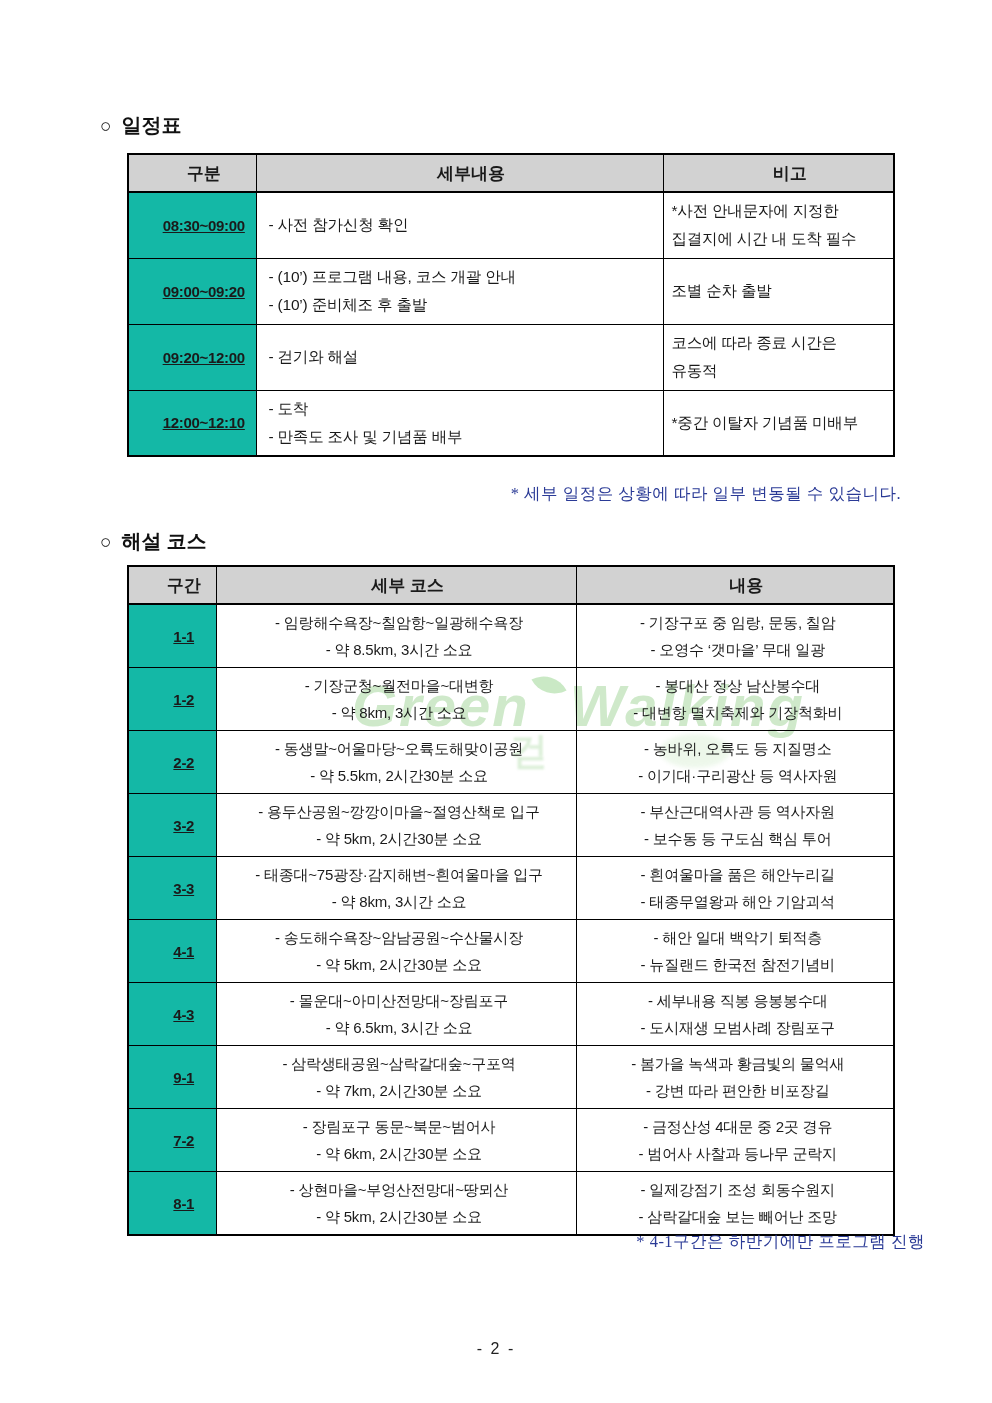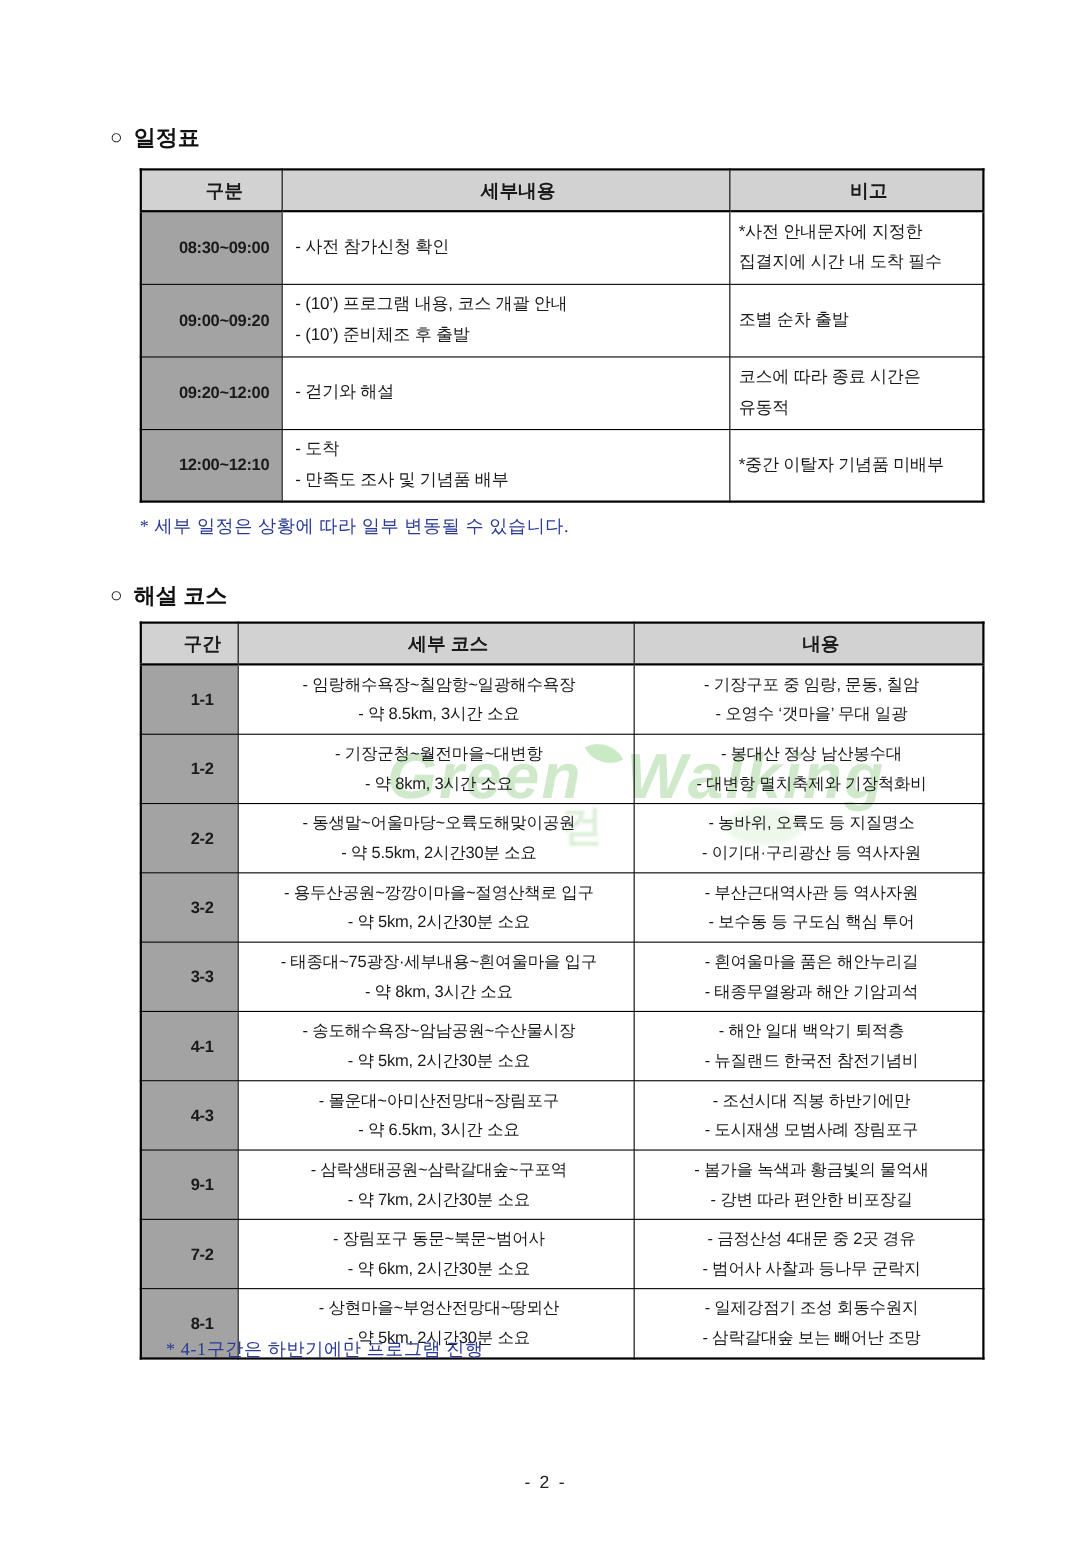--- a/index.html
+++ b/index.html
@@ -55,39 +55,41 @@
   #schedule-table{top:153px;width:766px;}
   #course-table{top:565px;width:766px;}
   th,td{border:1px solid #000;vertical-align:middle;padding-left:24px;}
   table{border:2px solid #000;}
   thead th{
     background:#d2d2d2;
     font-weight:bold;font-size:17px;text-align:center;
     height:34px;border-bottom:2px solid #000;
   }
   td.key{
-    background:#a3a3a3;
+    background:#14b8a6;
     font-weight:bold;font-size:15px;text-align:center;
     letter-spacing:-0.3px;
+    text-decoration:underline;
   }
   td.lines{background:transparent;padding:4px 6px 4px 12px;}
   td.lines div{
     font-size:15.5px;line-height:28px;white-space:nowrap;
     letter-spacing:-0.2px;
   }
   #schedule-table tr.r{height:66px;}
   #course-table tr.r{height:60px;}
   #course-table td.lines div{line-height:27px;font-size:15px;text-align:center;}
   td.note{padding:4px 4px 4px 8px;}
 
   
   .footnote{
     position:absolute;left:127px;width:774px;z-index:1;
+    text-align:right;
     font-family:"Liberation Serif","DejaVu Serif",serif;
-    font-size:16.5px;color:#2a3a96;letter-spacing:.5px;white-space:nowrap;
+    font-size:16.5px;color:#2a3a96;letter-spacing:.5px;white-space:nowrap;margin-top:15px;
   }
   #footnote-schedule{top:468px;}
   #footnote-course{top:1216px;padding-left:24px;}
 
   
   .pageno{
     position:absolute;left:0;top:1340px;width:992px;z-index:1;
     text-align:center;font-size:16px;color:#222;letter-spacing:2px;
   }
 </style>
@@ -231,21 +233,21 @@
           <div>- 약 5km, 2시간30분 소요</div>
         </td>
         <td class="lines">
           <div>- 부산근대역사관 등 역사자원</div>
           <div>- 보수동 등 구도심 핵심 투어</div>
         </td>
       </tr>
       <tr class="r">
         <td class="key">3-3</td>
         <td class="lines">
-          <div>- 태종대~75광장·세부내용~흰여울마을 입구</div>
+          <div>- 태종대~75광장·감지해변~흰여울마을 입구</div>
           <div>- 약 8km, 3시간 소요</div>
         </td>
         <td class="lines">
           <div>- 흰여울마을 품은 해안누리길</div>
           <div>- 태종무열왕과 해안 기암괴석</div>
         </td>
       </tr>
       <tr class="r">
         <td class="key">4-1</td>
         <td class="lines">
@@ -257,21 +259,21 @@
           <div>- 뉴질랜드 한국전 참전기념비</div>
         </td>
       </tr>
       <tr class="r">
         <td class="key">4-3</td>
         <td class="lines">
           <div>- 몰운대~아미산전망대~장림포구</div>
           <div>- 약 6.5km, 3시간 소요</div>
         </td>
         <td class="lines">
-          <div>- 조선시대 직봉 하반기에만</div>
+          <div>- 세부내용 직봉 응봉봉수대</div>
           <div>- 도시재생 모범사례 장림포구</div>
         </td>
       </tr>
       <tr class="r">
         <td class="key">9-1</td>
         <td class="lines">
           <div>- 삼락생태공원~삼락갈대숲~구포역</div>
           <div>- 약 7km, 2시간30분 소요</div>
         </td>
         <td class="lines">

